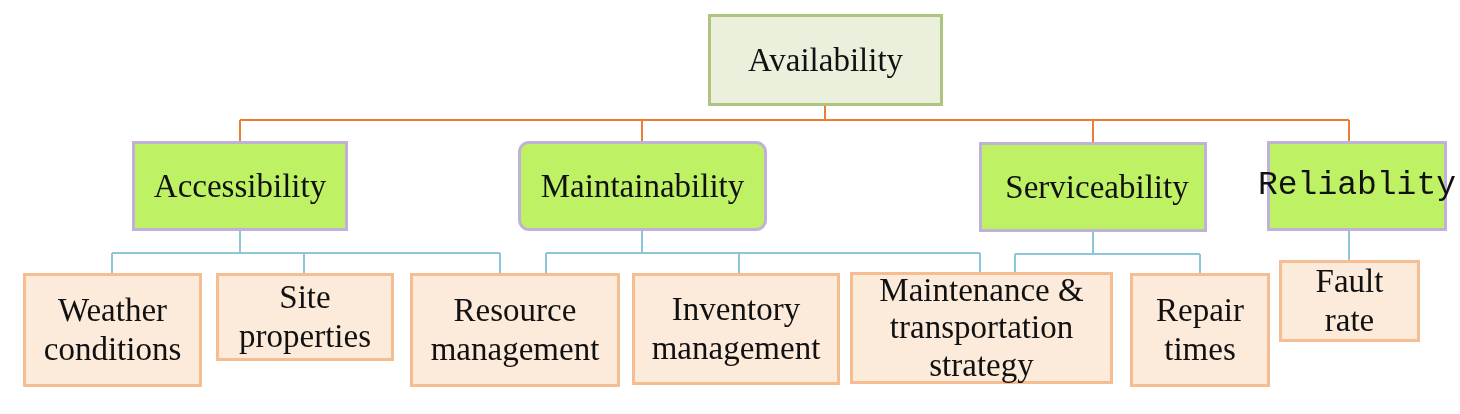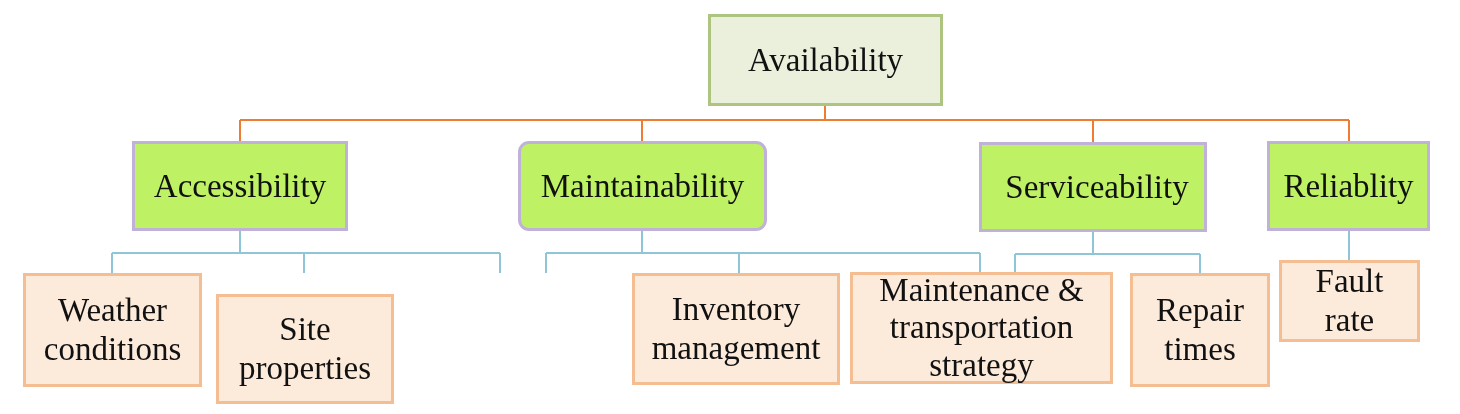--- a/index.html
+++ b/index.html
@@ -85,29 +85,32 @@
 
   <div class="node lvl2" style="left:132px; top:141px; width:216px; height:90px;">
     <span>Accessibility</span>
   </div>
   <div class="node lvl2" style="left:518px; top:141px; width:249px; height:90px;border-radius:11px;">
     <span>Maintainability</span>
   </div>
   <div class="node lvl2" style="left:979px; top:142px; width:228px; height:90px;padding-left:8px;">
     <span>Serviceability</span>
   </div>
-  <div class="node lvl2" style="left:1267px; top:141px; width:163px; height:90px;">
+  <div class="node lvl2" style="left:1267px; top:141px; width:180px; height:90px;font-family:Liberation Mono, monospace;">
     <span>Reliablity</span>
   </div>
 
   <div class="node lvl3" style="left:23px; top:273px; width:179px; height:114px;">
     <span>Weather conditions</span>
   </div>
-  <div class="node lvl3" style="left:216px; top:273px; width:178px; height:110px;margin-top:21px;">
+  <div class="node lvl3" style="left:216px; top:273px; width:178px; height:88px;">
     <span>Site properties</span>
+  </div>
+  <div class="node lvl3" style="left:410px; top:273px; width:210px; height:114px;">
+    <span>Resource management</span>
   </div>
   <div class="node lvl3" style="left:632px; top:273px; width:208px; height:112px;">
     <span>Inventory management</span>
   </div>
   <div class="node lvl3" style="left:850px; top:272px; width:263px; height:112px; line-height:1.13;">
     <span>Maintenance &amp; transportation strategy</span>
   </div>
   <div class="node lvl3" style="left:1130px; top:273px; width:140px; height:114px; padding:0 16px;">
     <span>Repair times</span>
   </div>

